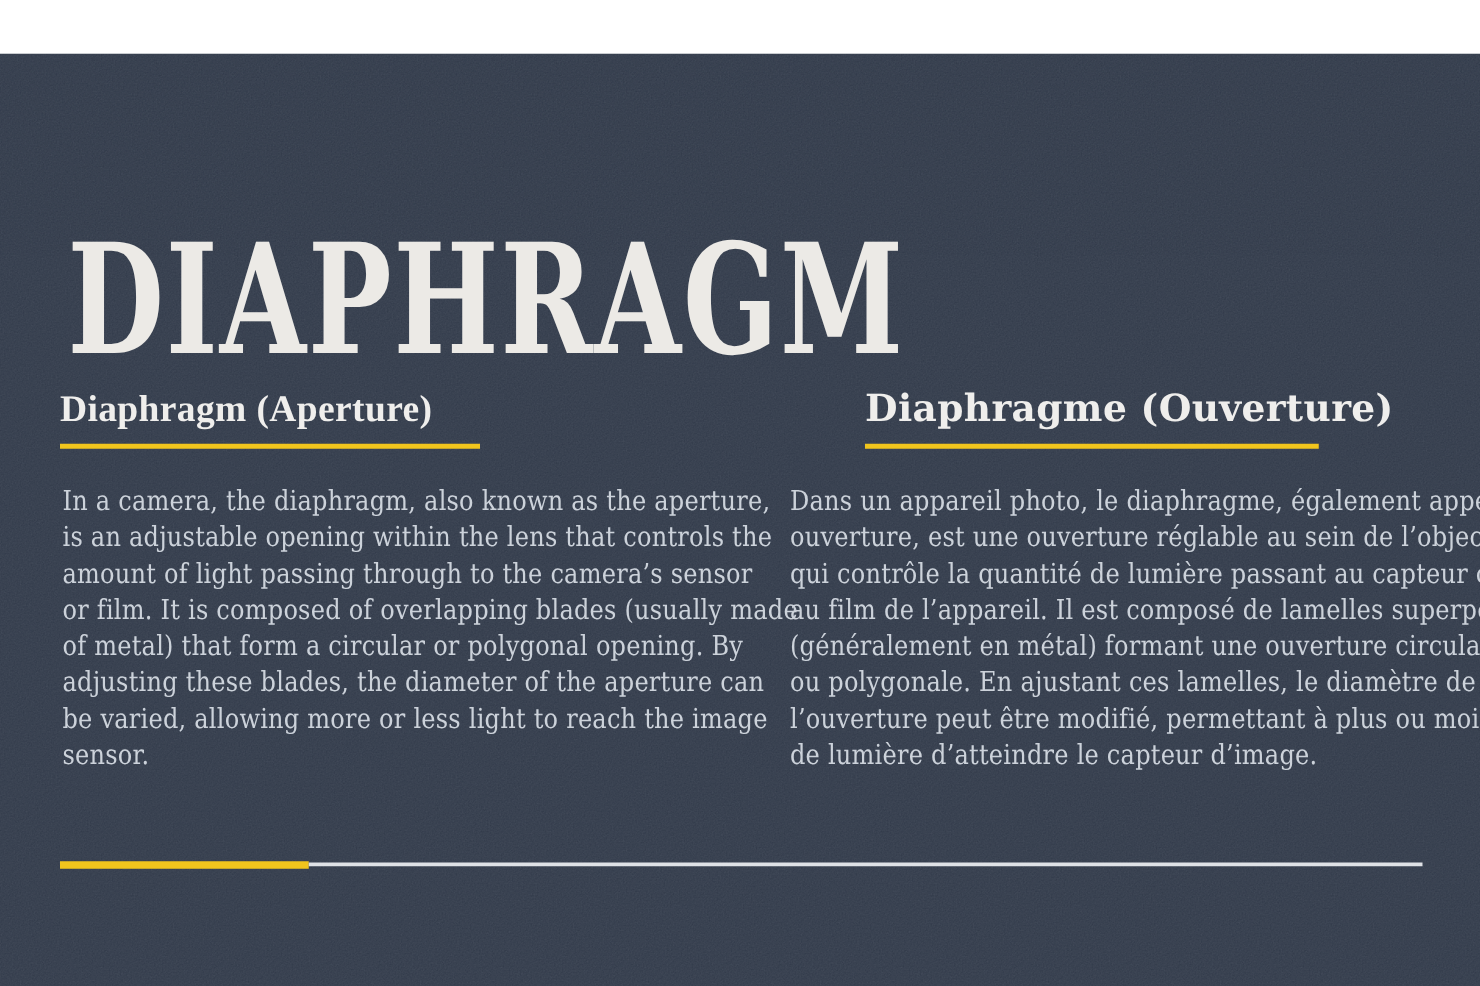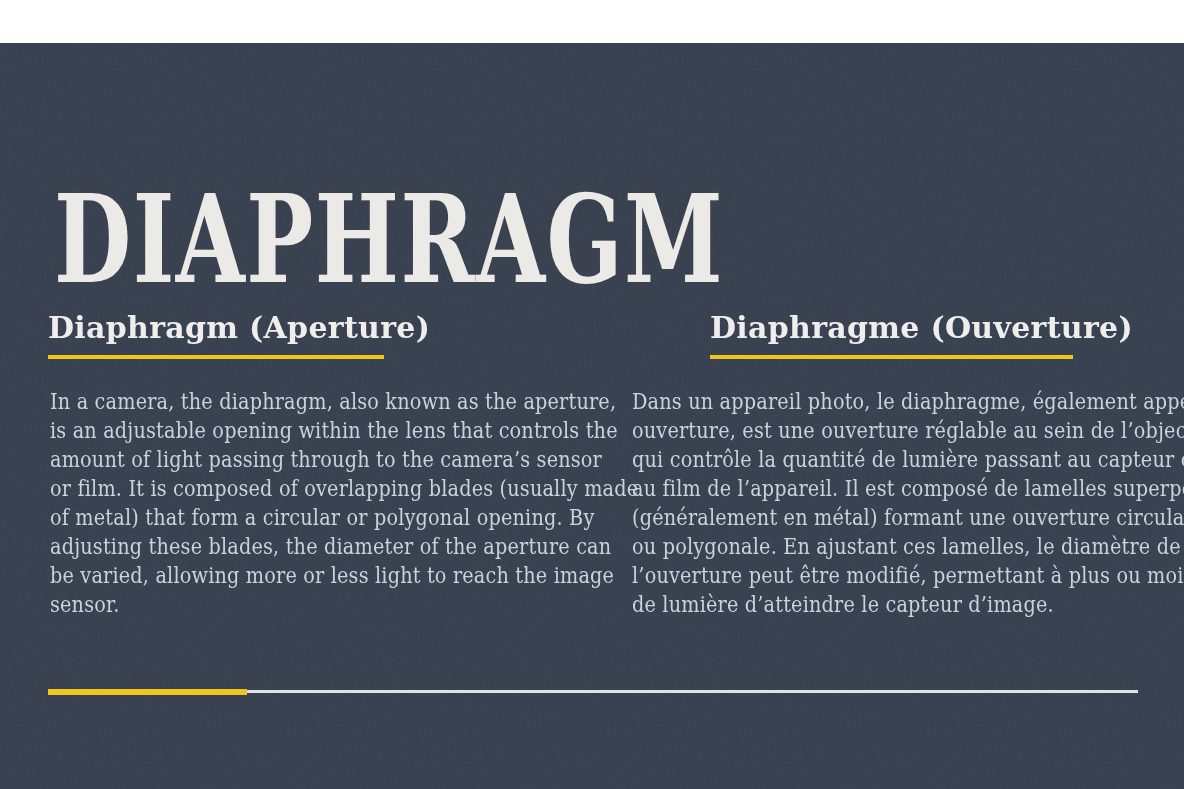--- a/index.html
+++ b/index.html
@@ -34,22 +34,22 @@
     letter-spacing: 2px;
     color: var(--title, #eceae6);
     transform: scaleX(0.73);
     transform-origin: left top;
     white-space: nowrap;
   }
   .heading-block {
     position: absolute;
     top: 268px;
   }
-  .heading-block.left  { left: 48px;  width: 336px; }
-  .heading-block.right { left: 710px; width: 363px; }
+  .heading-block.left  { left: 48px;  width: 336px; font-family: Liberation Serif, serif; }
+  .heading-block.right { left: 692px; width: 363px; }
   .col-heading {
     font-size: 30px;
     font-weight: 700;
     line-height: 34px;
     letter-spacing: 0.3px;
     color: var(--heading, #efeeec);
     white-space: nowrap;
   }
   .heading-underline {
     margin-top: 10px;

